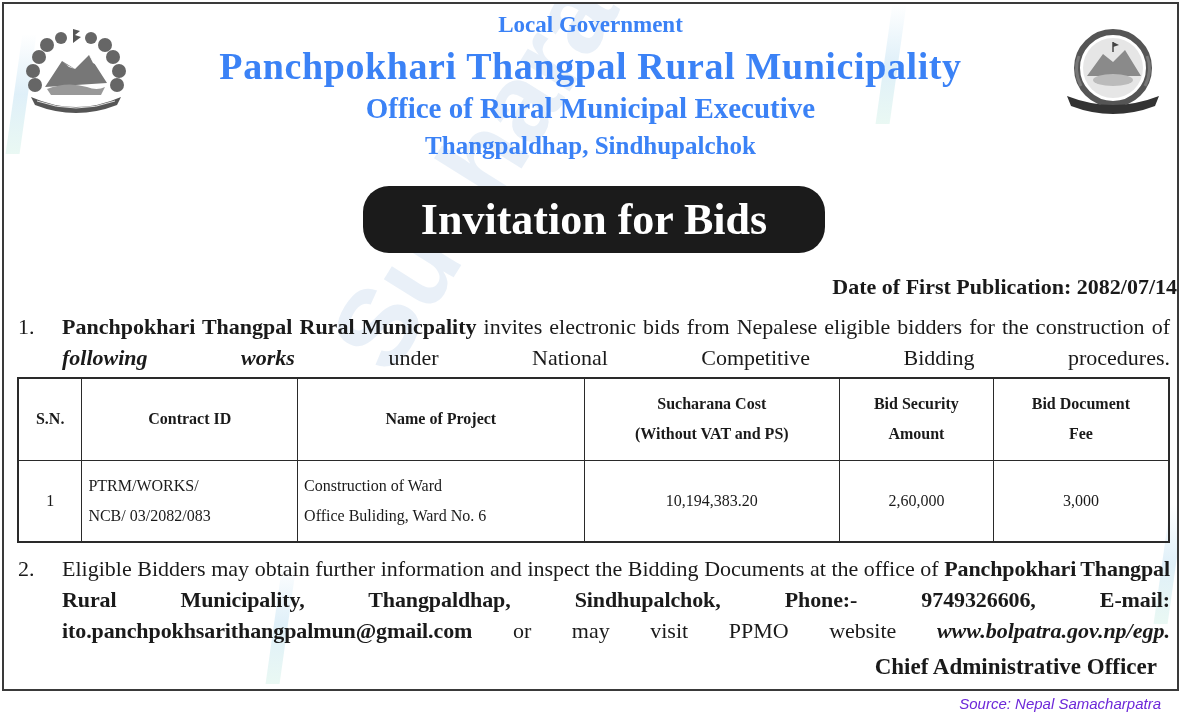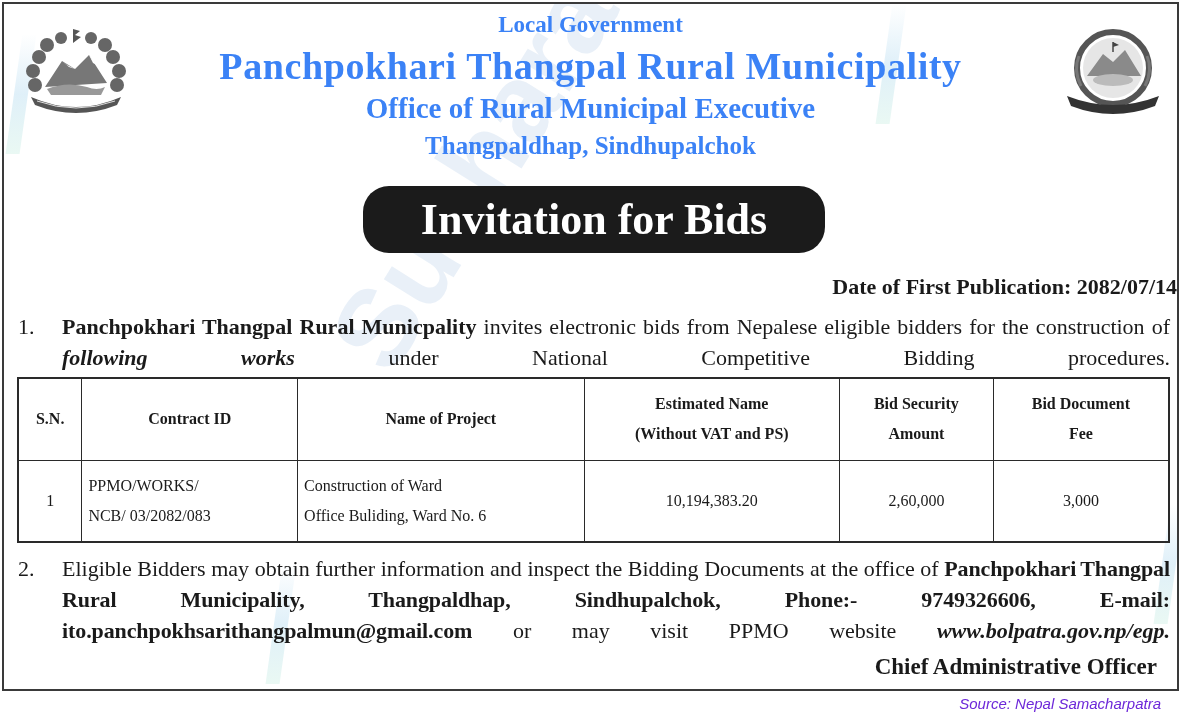--- a/index.html
+++ b/index.html
@@ -144,38 +144,38 @@
       <col style="width:256px">
         <col style="width:154px">
         <col style="width:176px">
     </colgroup>
     <thead>
       <tr>
         <th>S.N.</th>
         <th>Contract ID</th>
         <th>Name of Project</th>
         <th>
-          <div>Estimated Name</div>
+          <div>Sucharana Cost</div>
           <div>(Without VAT and PS)</div>
         </th>
         <th>
           <div>Bid Security</div>
           <div>Amount</div>
         </th>
         <th>
           <div>Bid Document</div>
           <div>Fee</div>
         </th>
       </tr>
     </thead>
     <tbody>
       <tr>
         <td>1</td>
         <td class="left">
-          <div>PPMO/WORKS/</div>
+          <div>PTRM/WORKS/</div>
           <div>NCB/ 03/2082/083</div>
         </td>
         <td class="left">
           <div>Construction of Ward</div>
           <div>Office Buliding, Ward No. 6</div>
         </td>
         <td>10,194,383.20</td>
         <td>2,60,000</td>
         <td>3,000</td>
       </tr>

